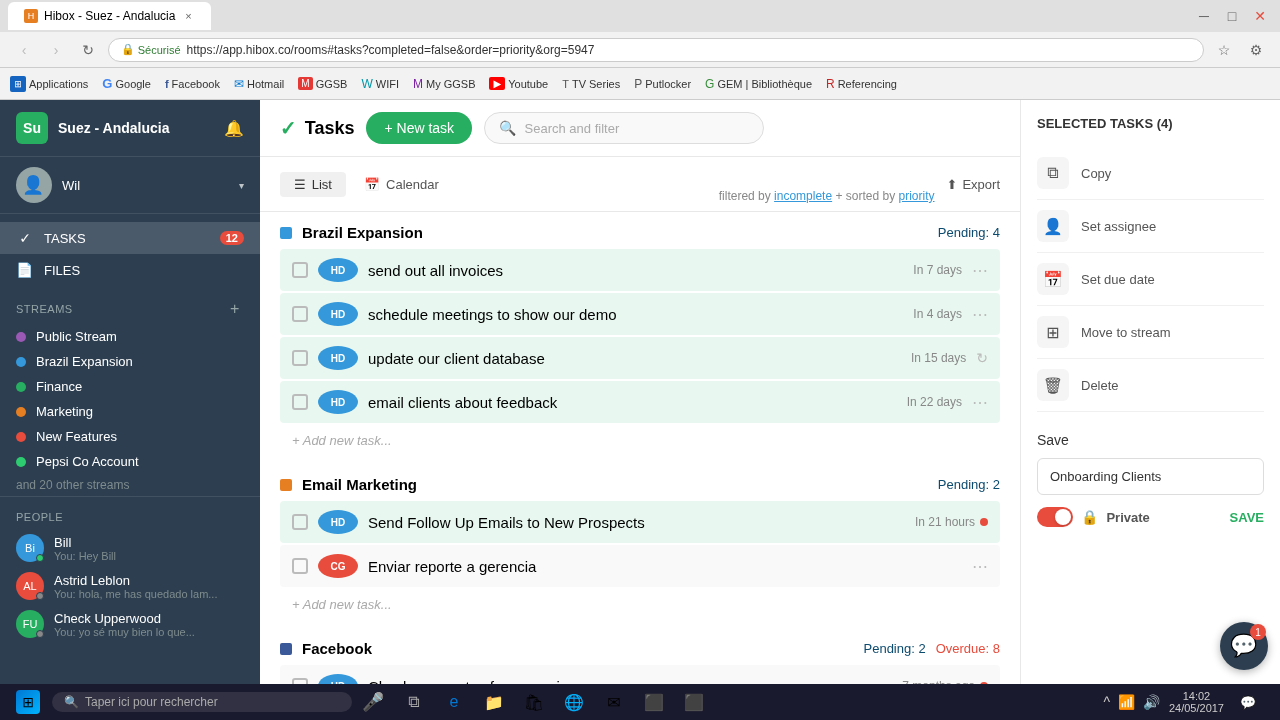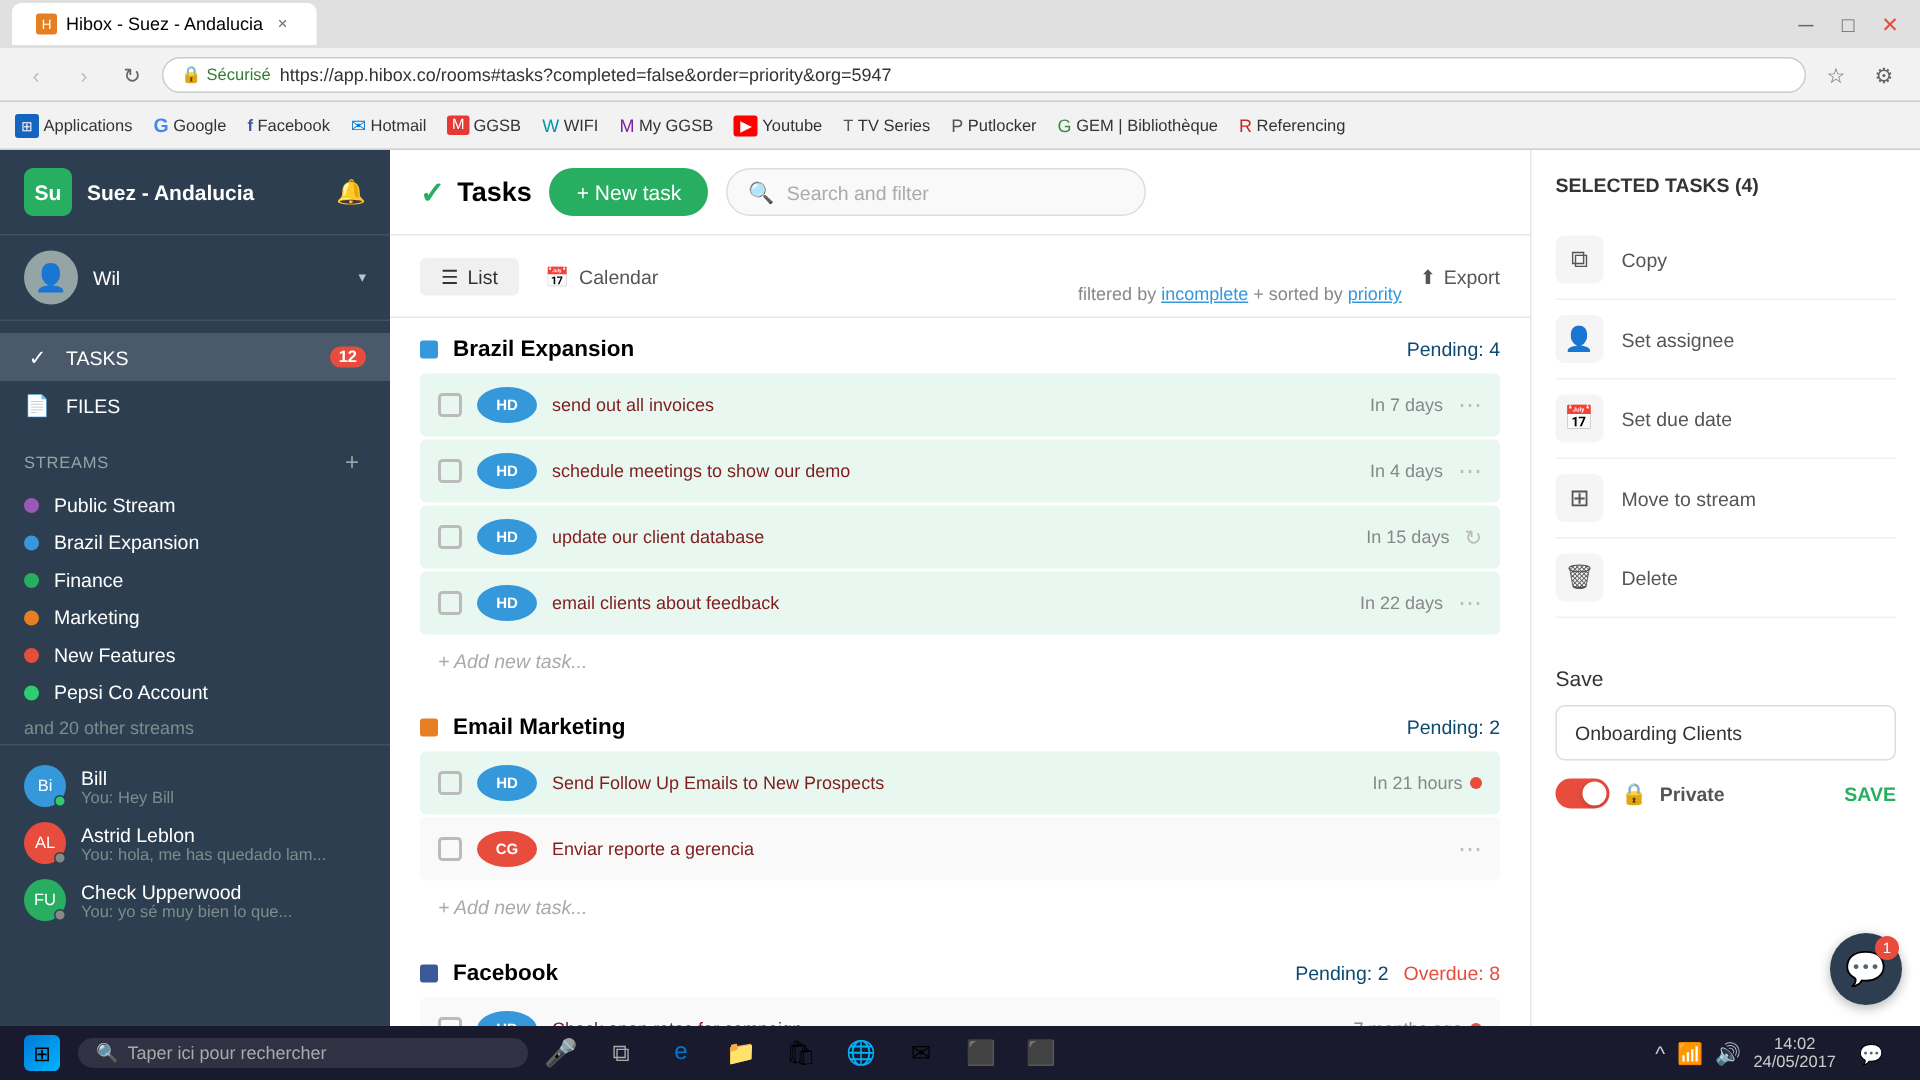--- a/index.html
+++ b/index.html
@@ -80,36 +80,36 @@
     .stream-group { margin-bottom: 8px; }
     .stream-group-header { display: flex; align-items: center; padding: 12px 0 8px 0; gap: 10px; }
     .stream-group-dot { width: 12px; height: 12px; border-radius: 2px; flex-shrink: 0; }
     .stream-group-name { font-size: 15px; font-weight: 600; flex: 1; }
     .stream-group-pending { font-size: 13px; color: #0c4a6e; }
 
     .task-row { display: flex; align-items: center; padding: 9px 12px; gap: 10px; border-radius: 4px; cursor: pointer; background: #e8f8f0; margin-bottom: 2px; }
     .task-row.normal { background: #f9f9f9; }
     .task-checkbox { width: 16px; height: 16px; border: 2px solid #bbb; border-radius: 3px; flex-shrink: 0; cursor: pointer; }
     .task-assignee-avatar { width: 40px; height: 24px; border-radius: 50%; display: flex; align-items: center; justify-content: center; font-size: 10px; color: white; font-weight: bold; flex-shrink: 0; }
-    .task-title { flex: 1; font-size: 12px; color: #7f1d1d; }
+    .task-title { flex: 1; font-size: 15px; color: #000000; }
     .task-due { font-size: 12px; color: #888; display: flex; align-items: center; gap: 5px; }
     .overdue-dot { width: 8px; height: 8px; border-radius: 50%; background: #e74c3c; }
     .task-more { color: #bbb; font-size: 16px; cursor: pointer; }
     .task-refresh { color: #bbb; font-size: 14px; cursor: pointer; }
 
     .add-task-link { padding: 8px 12px; color: #aaa; font-size: 13px; cursor: pointer; font-style: italic; }
 
     
     .right-panel { width: 260px; border-left: 1px solid #e8e8e8; background: white; display: flex; flex-direction: column; padding: 16px; flex-shrink: 0; }
     .panel-header { font-size: 13px; font-weight: 600; color: #333; margin-bottom: 16px; }
     .panel-action { display: flex; align-items: center; gap: 12px; padding: 10px 0; border-bottom: 1px solid #f0f0f0; cursor: pointer; color: #555; font-size: 13px; }
     .panel-action-icon { width: 32px; height: 32px; border-radius: 6px; background: #f5f5f5; display: flex; align-items: center; justify-content: center; font-size: 16px; }
     .panel-action-label { flex: 1; }
 
-    .save-section { margin-top: 32px; }
+    .save-section { margin-top: 20px; }
     .save-title { font-size: 14px; color: #333; margin-bottom: 10px; }
     .save-input { width: 100%; border: 1px solid #ddd; border-radius: 6px; padding: 10px 12px; font-size: 13px; color: #333; margin-bottom: 12px; }
     .save-footer { display: flex; align-items: center; gap: 8px; }
     .toggle { width: 36px; height: 20px; background: #e74c3c; border-radius: 10px; position: relative; cursor: pointer; flex-shrink: 0; }
     .toggle-knob { width: 16px; height: 16px; background: white; border-radius: 50%; position: absolute; top: 2px; right: 2px; box-shadow: 0 1px 3px rgba(0,0,0,0.2); }
     .lock-icon { font-size: 14px; color: #888; }
     .private-label { flex: 1; color: #555; font-size: 13px; font-weight: bold; }
     .save-btn { background: none; border: none; color: #27ae60; font-size: 13px; font-weight: 600; cursor: pointer; }
 
     
@@ -260,20 +260,23 @@
         <div class="stream-item">
           <div class="stream-dot" style="background:#2ecc71;"></div>
           <span>Pepsi Co Account</span>
         </div>
         <div class="more-streams">
           <span>and 20 other streams</span>
         </div>
       </div>
 
       <div class="people-section">
+        <div class="sidebar-section-header">
+          <span>PEOPLE</span>
+        </div>
         <div class="person-item">
           <div class="person-avatar" style="background:#3498db;">
             Bi
             <div class="online-indicator" style="background:#2ecc71;"></div>
           </div>
           <div class="person-info">
             <div class="person-name">Bill</div>
             <div class="person-status">You: Hey Bill</div>
           </div>
         </div>

